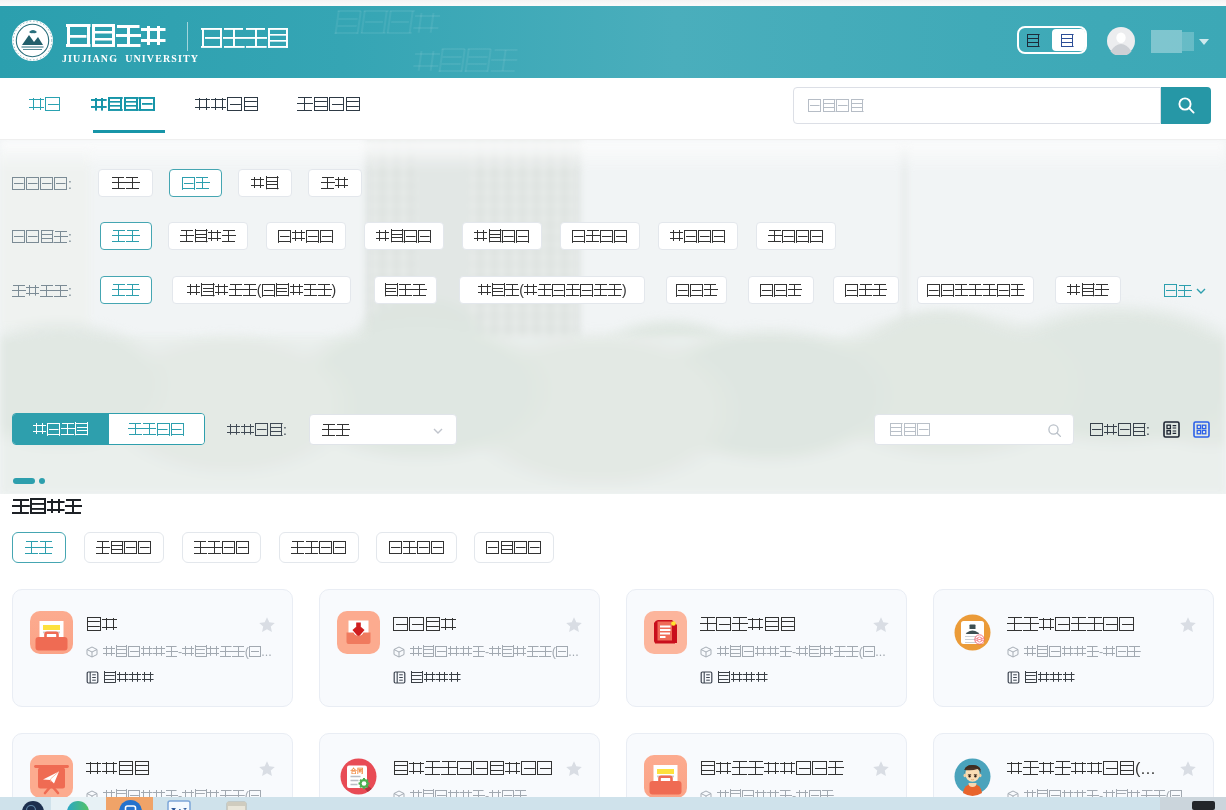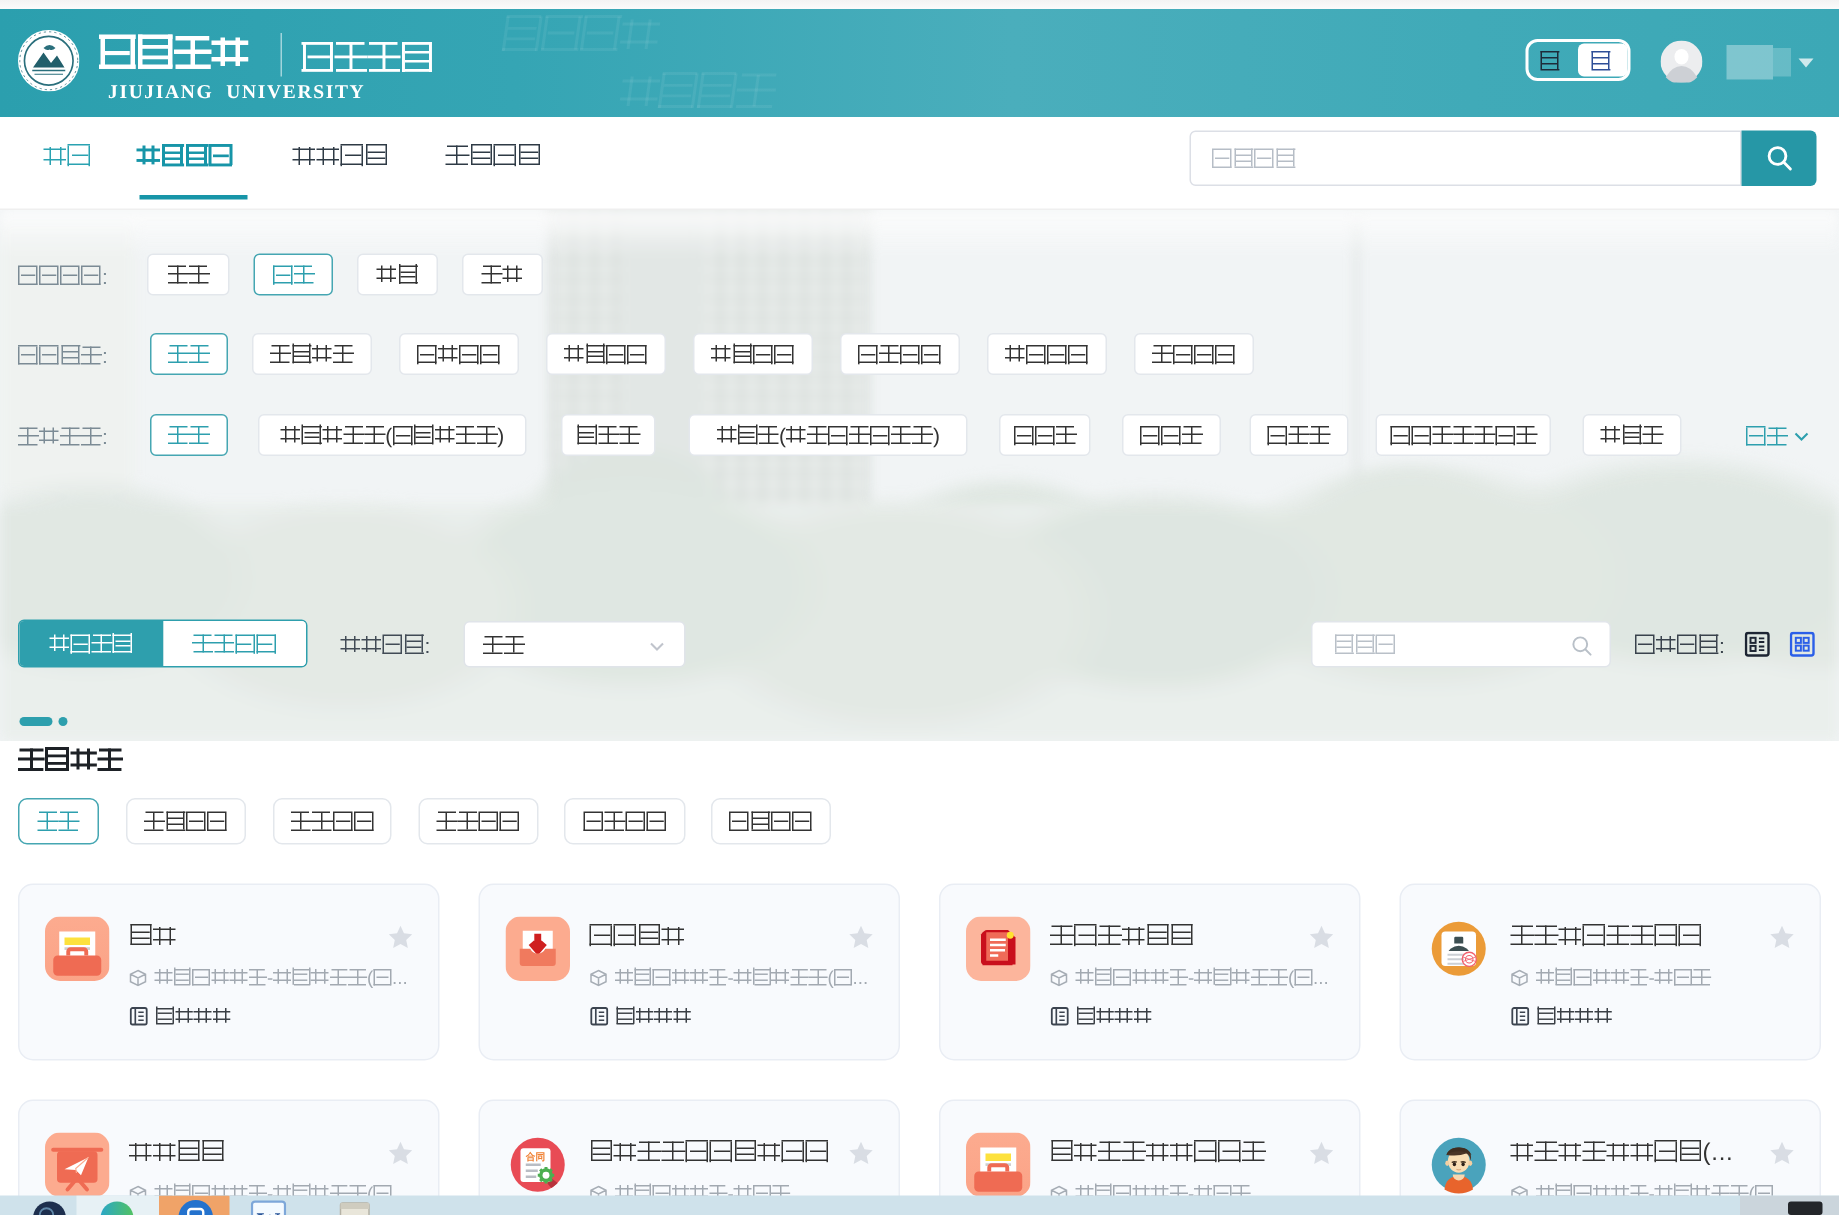--- a/index.html
+++ b/index.html
@@ -72,21 +72,21 @@
 <svg class="abs" style="left:12px;top:13.5px" width="41" height="41" viewBox="0 0 41 41">
 <circle cx="20.5" cy="20.5" r="20.5" fill="#fff"></circle>
 <circle cx="20.5" cy="20.5" r="16.2" fill="none" stroke="#2a6f7c" stroke-width="1.1"></circle>
 <path d="M10 25 L17 15 L22 22 L26 17 L31 25 Z" fill="#225f6b"></path>
 <path d="M9.5 27 h22" stroke="#2a6f7c" stroke-width="1" fill="none"></path>
 <path d="M11 29.5 h19" stroke="#2a6f7c" stroke-width="0.8" fill="none"></path>
 <path d="M17 12 q4 -4 8 0 q-2 2 -4 1 q-2 1 -4 -1" fill="#2a6f7c"></path>
 <circle cx="20.5" cy="20.5" r="19.3" fill="none" stroke="#2a6f7c" stroke-width="0.5" stroke-dasharray="1.5 2"></circle>
 </svg>
 <div class="abs bld" style="left:66px;top:16px;font-size:25px;color:#fff"><i class="g v1"></i><i class="g v3"></i><i class="g v0"></i><i class="g v2"></i></div>
-<div class="abs" style="left:72px;top:47px;font-size:13px;font-family:'Liberation Serif',serif;font-weight:bold;letter-spacing:1.1px;color:#fff">JIUJIANG&nbsp; UNIVERSITY</div>
+<div class="abs" style="left:62px;top:47px;font-size:10px;font-family:'Liberation Serif',serif;font-weight:bold;letter-spacing:1.1px;color:#fff">JIUJIANG&nbsp; UNIVERSITY</div>
 <div class="abs" style="left:187px;top:16px;width:1px;height:29px;background:rgba(255,255,255,.55)"></div>
 <div class="abs" style="left:201px;top:20px;font-size:22px;letter-spacing:1.5px;color:#fff"><i class="g v1"></i><i class="g v0"></i><i class="g v0"></i><i class="g v3"></i></div>
 <div class="abs" style="left:1017px;top:20px;width:70px;height:28px;border:2px solid #fff;border-radius:8px">
 <div class="abs" style="left:7px;top:5px;font-size:14px;color:#1d2b3a"><i class="g v3"></i></div>
 <div class="abs" style="left:33px;top:1px;width:33px;height:22px;background:#fff;border-radius:4px"></div>
 <div class="abs" style="left:41px;top:5px;font-size:14px;color:#2d4e97"><i class="g v3"></i></div>
 </div>
 <svg class="abs" style="left:1107px;top:21px" width="28" height="28" viewBox="0 0 28 28">
 <circle cx="14" cy="14" r="14" fill="#ecedef"></circle>
 <ellipse cx="14" cy="10.8" rx="4.7" ry="5.2" fill="#fff"></ellipse>

